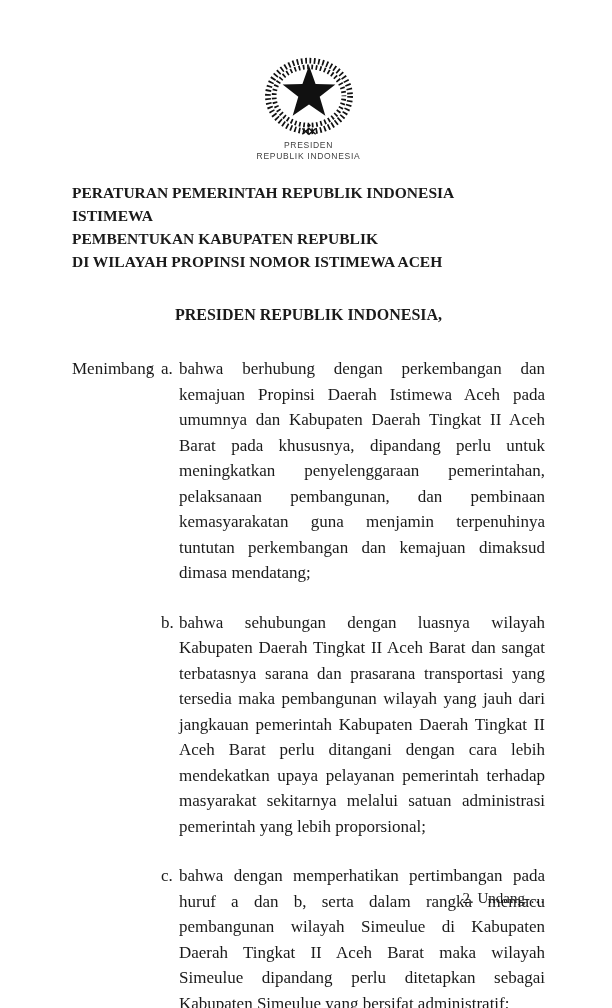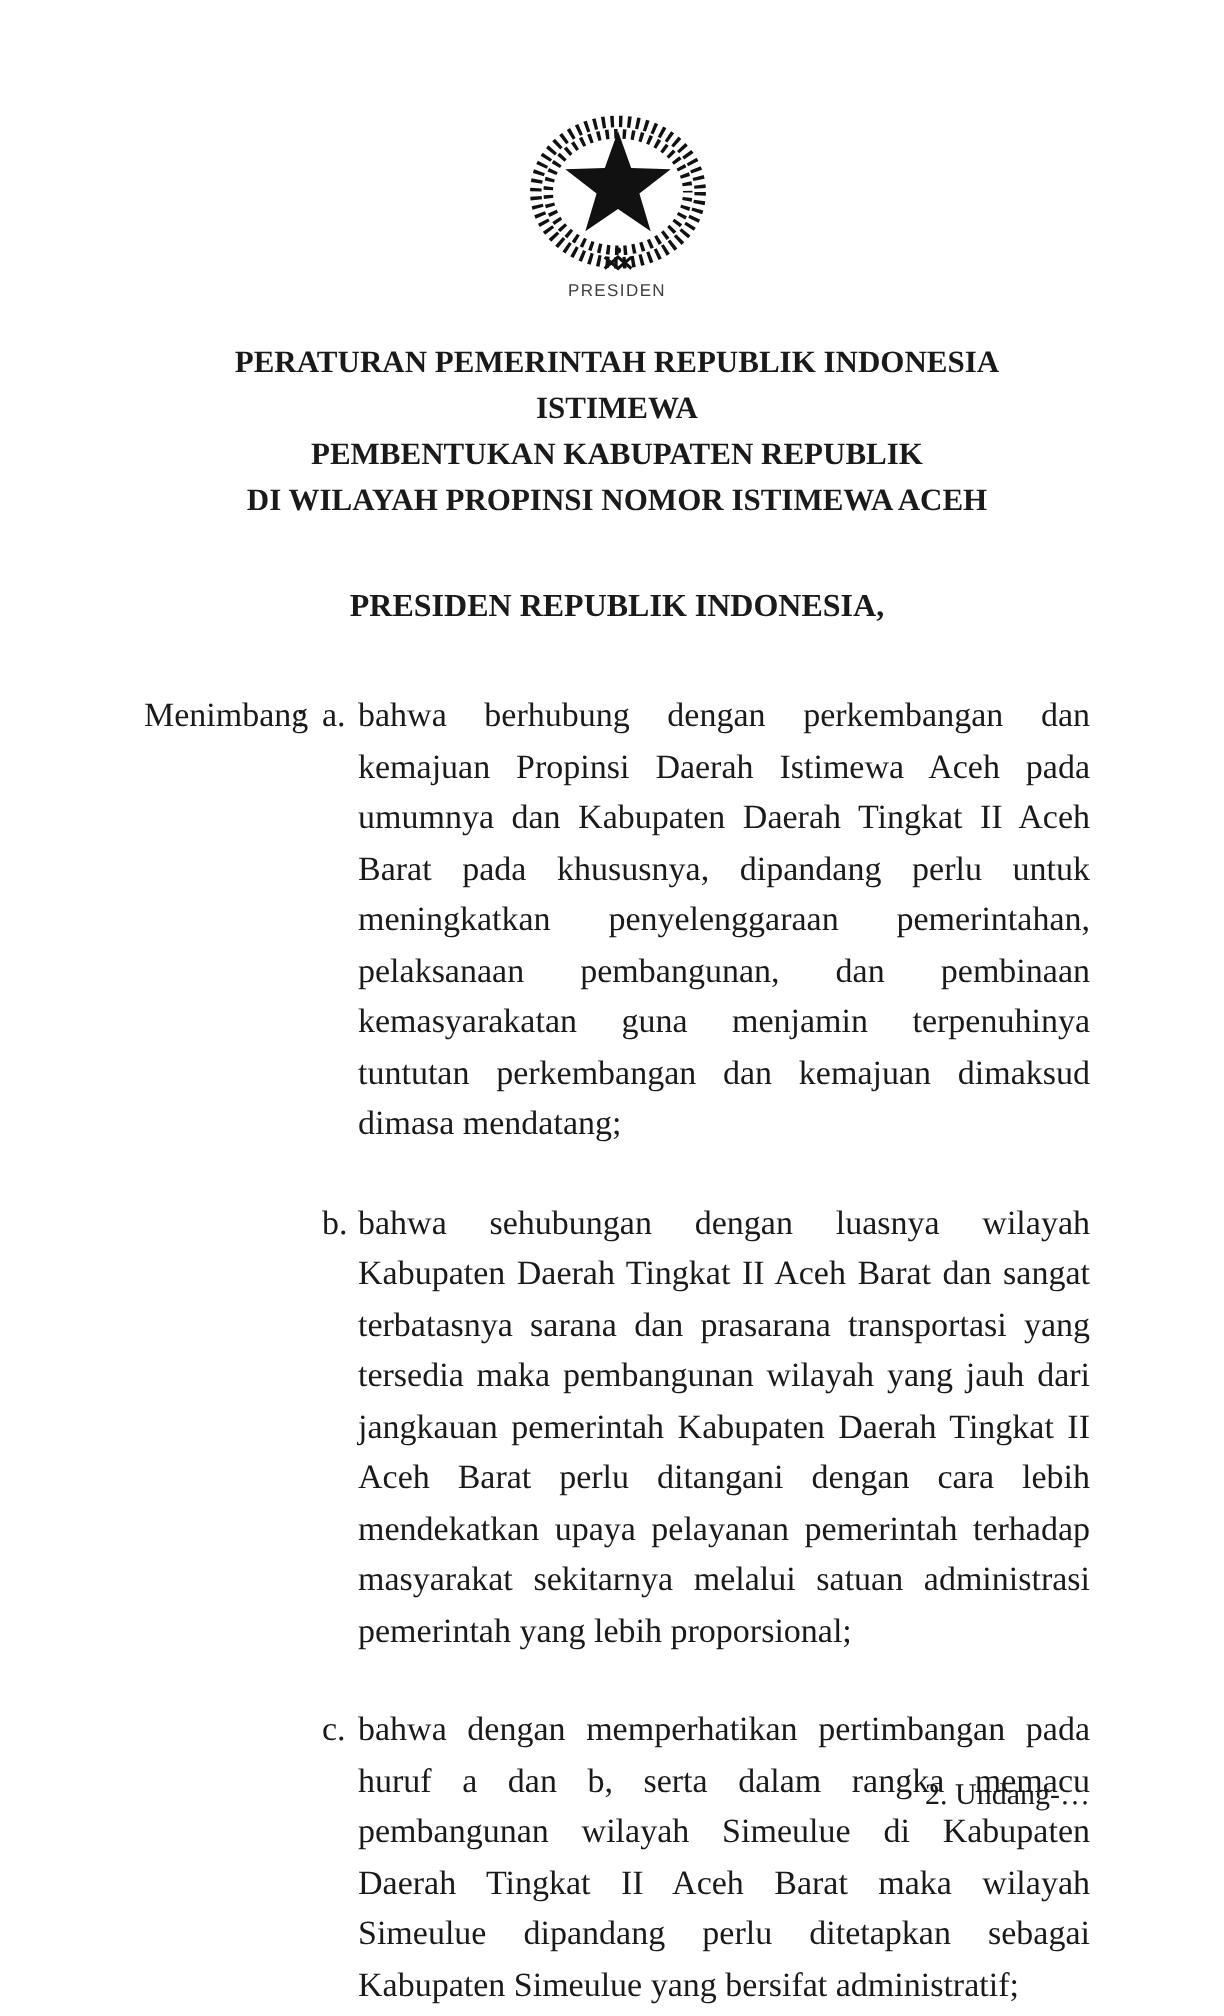--- a/index.html
+++ b/index.html
@@ -21,21 +21,20 @@
   .org-line {
     font-family: "Liberation Sans", sans-serif;
     font-size: 8.5px;
     line-height: 11px;
     letter-spacing: 0.7px;
     color: #3e3e3e;
   }
   
   .title-block {
     margin-top: 19px;
-    text-align: center;
     font-weight: bold;
     font-size: 15.5px;
     line-height: 23px;
   }
   .title-block .t-line { white-space: pre; }
   .preamble-heading {
     margin-top: 32px;
     text-align: center;
     font-weight: bold;
     font-size: 16px;
@@ -72,20 +71,21 @@
         <ellipse cx="0" cy="-1" rx="43" ry="37" stroke-width="6" stroke-dasharray="1.8 2.7"></ellipse>
         <ellipse cx="0" cy="-1" rx="36.5" ry="30.5" stroke-width="5" stroke-dasharray="1.8 2.7" stroke-dashoffset="1.6"></ellipse>
       </g>
       <polygon fill="#111" points="0,-29 6.9,-9.6 27.6,-9.0 11.2,3.7 17.1,23.5 0,11.8 -17.1,23.5 -11.2,3.7 -27.6,-9.0 -6.9,-9.6" transform="translate(0,-4)"></polygon>
       <g transform="translate(0,32)" stroke="#111" stroke-width="1.6" fill="none">
         <path d="M-7,7 L0,1 L7,7 M-7,1 L0,7 L7,1"></path>
         <circle cy="-2.5" r="1.6" fill="#111" stroke="none"></circle>
       </g>
     </svg>
     <div class="org-line">PRESIDEN</div>
+    <div class="org-line">REPUBLIK INDONESIA</div>
   </div>
 
   <div class="title-block">
     <div class="t-line">PERATURAN PEMERINTAH REPUBLIK INDONESIA</div>
     <div class="t-line">ISTIMEWA</div>
     <div class="t-line">PEMBENTUKAN KABUPATEN REPUBLIK</div>
     <div class="t-line">DI WILAYAH PROPINSI NOMOR ISTIMEWA ACEH</div>
   </div>
 
   <div class="preamble-heading">PRESIDEN REPUBLIK INDONESIA,</div>

